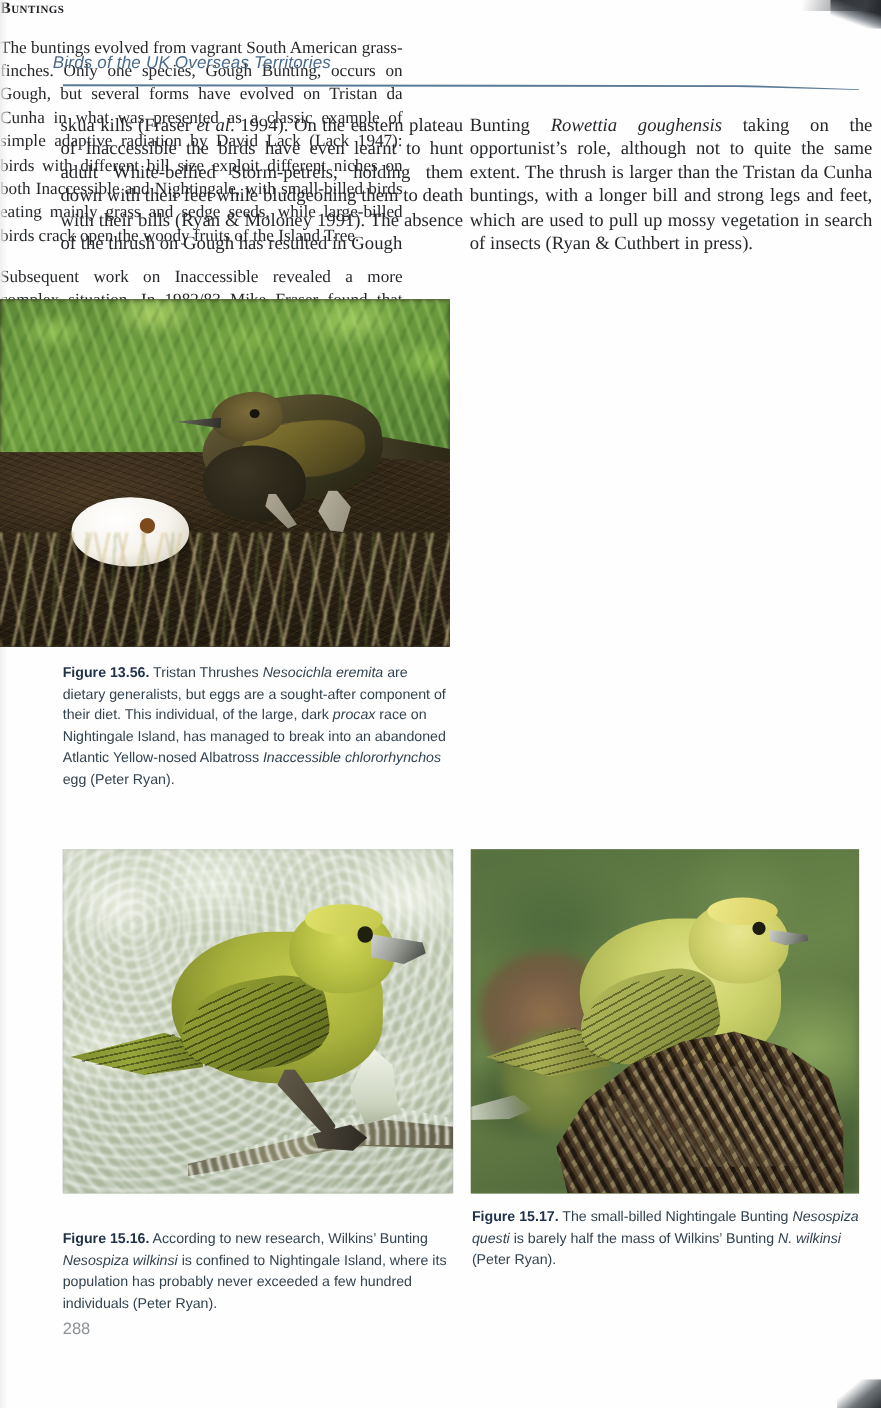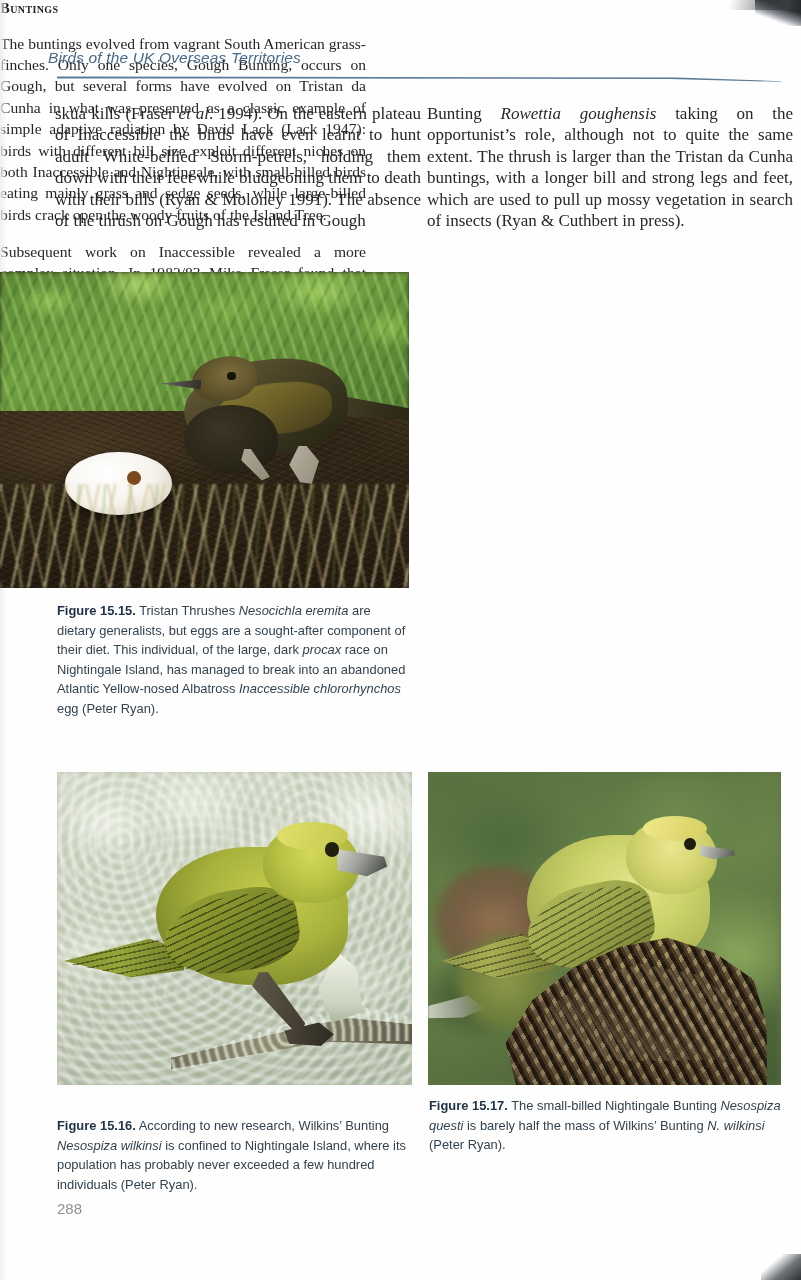--- a/index.html
+++ b/index.html
@@ -290,21 +290,21 @@
     <div id="p15-bird-bill"></div>
     <div id="p15-bird-eye"></div>
     <div id="p15-leg1"></div>
     <div id="p15-leg2"></div>
     <div id="p15-egg"></div>
     <div id="p15-egg-spot"></div>
     <div id="p15-grass-fg"></div>
   </div>
 
   <div class="caption" id="cap-1515">
-    <b>Figure 15.15.</b><span> Tristan Thrushes <i>Nesocichla eremita</i> are dietary generalists, but eggs are a sought-after component of their diet. This individual, of the large, dark <i>procax</i> race on Nightingale Island, has managed to break into an abandoned Atlantic Yellow-nosed Albatross <i>Inaccessible chlororhynchos</i> egg (Peter Ryan).</span>
+    <b>Figure 13.56.</b><span> Tristan Thrushes <i>Nesocichla eremita</i> are dietary generalists, but eggs are a sought-after component of their diet. This individual, of the large, dark <i>procax</i> race on Nightingale Island, has managed to break into an abandoned Atlantic Yellow-nosed Albatross <i>Inaccessible chlororhynchos</i> egg (Peter Ryan).</span>
   </div>
 
   <div class="photo" id="photo-1516">
     <div id="p16-bg"></div>
     <div id="p16-lichen"></div>
     <div id="p16-branch"></div>
     <div id="p16-branch-lichen"></div>
     <div id="p16-perchtip"></div>
     <div id="p16-tail"></div>
     <div id="p16-tail-lines"></div>

